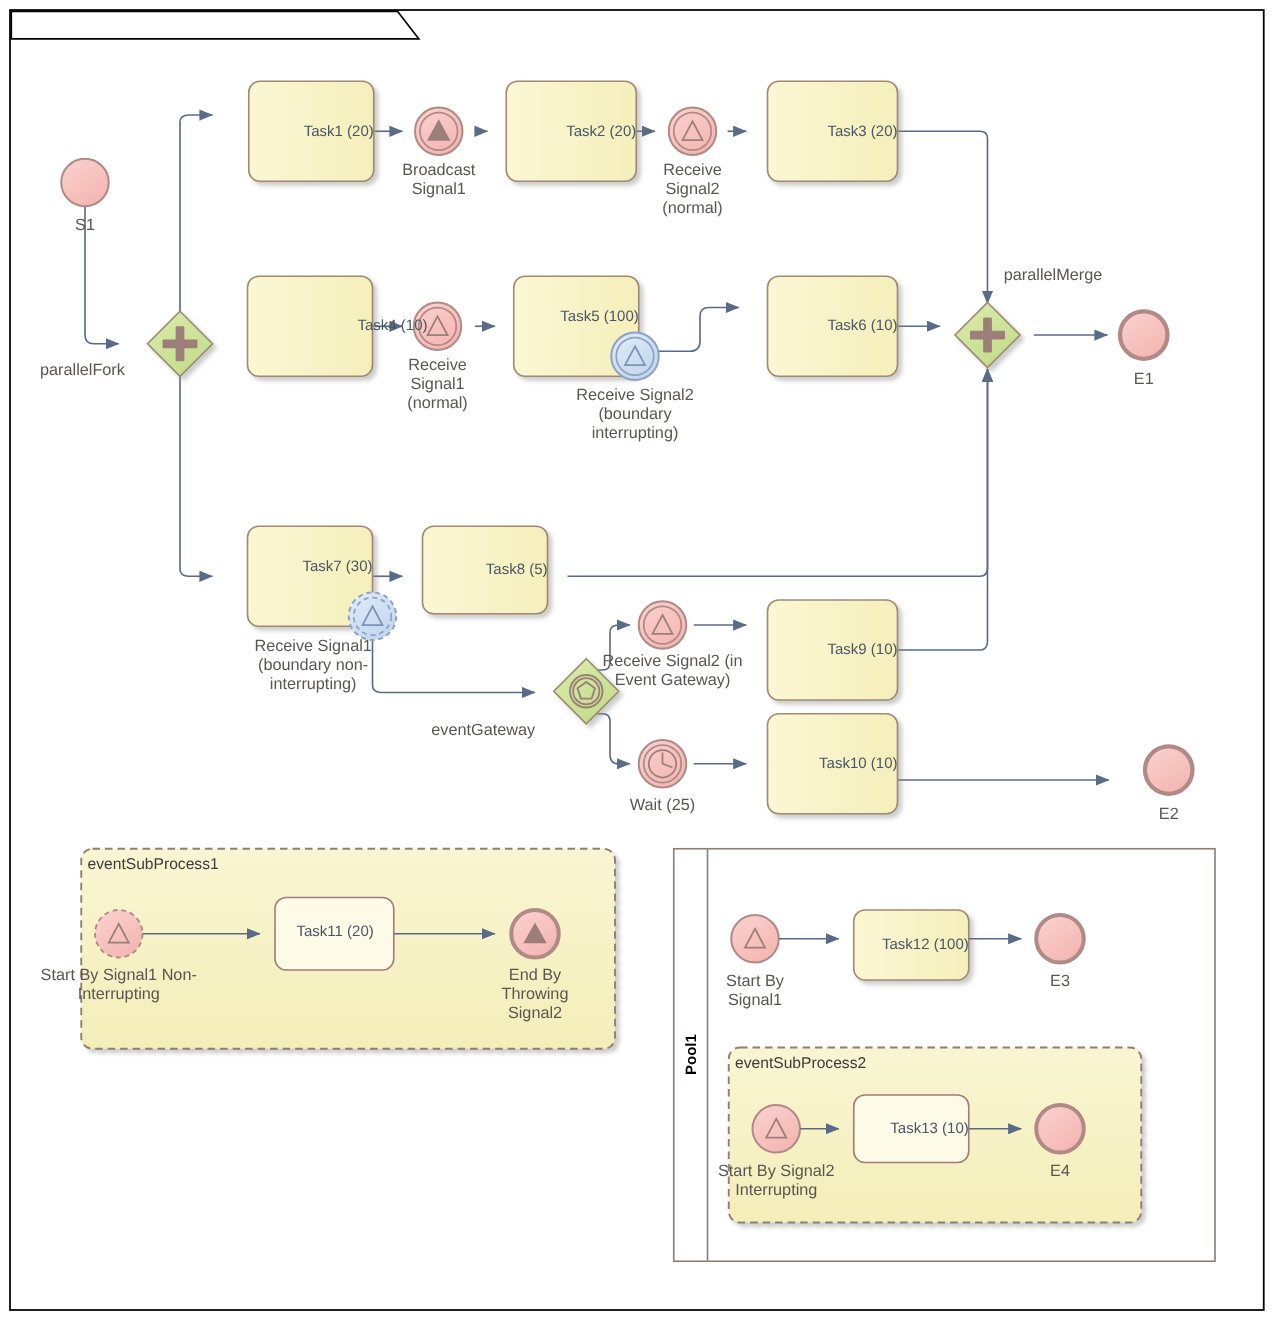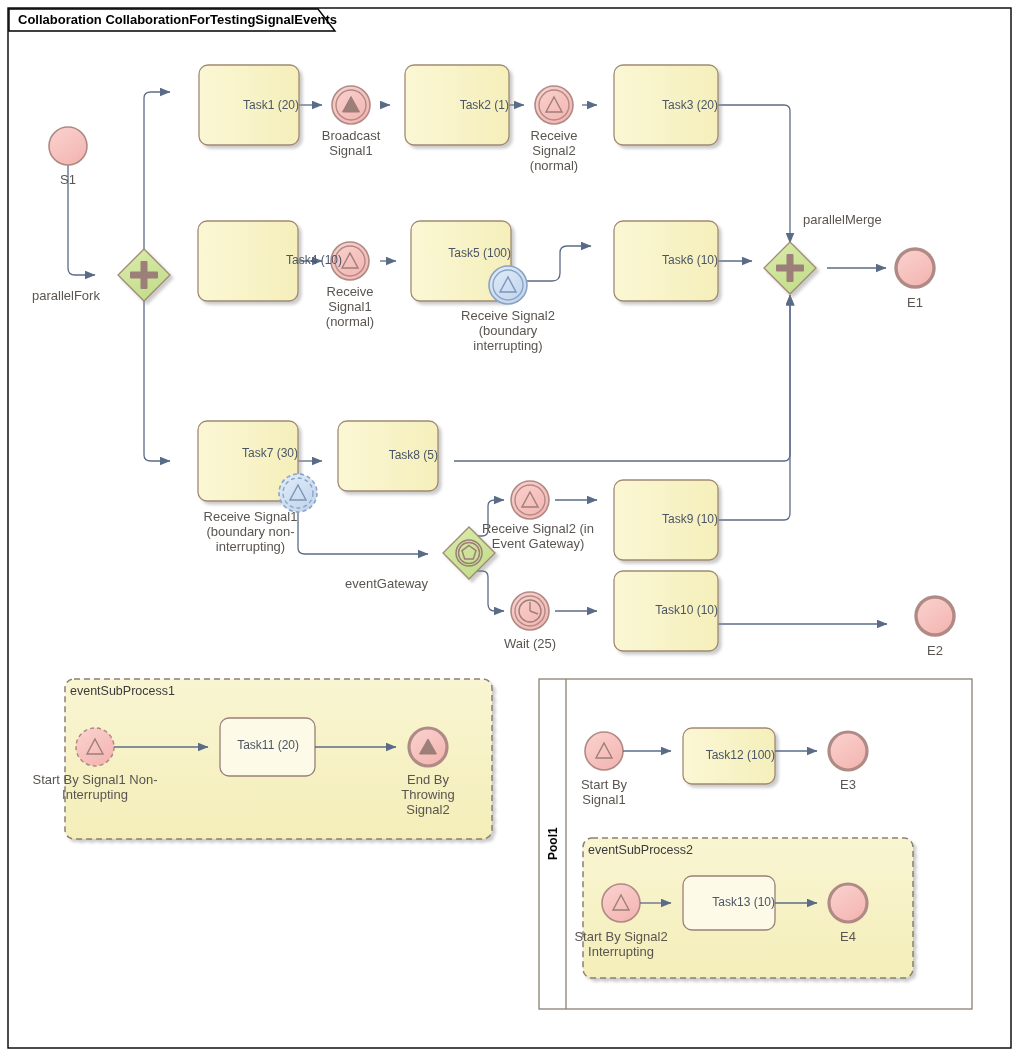--- a/index.html
+++ b/index.html
@@ -318,24 +318,23 @@
           <circle cx="848" cy="903" r="19" fill="url(#evgrad)" stroke="#b08a85" stroke-width="3.2"></circle>
         </g>
         <g fill="none" stroke="#5a6b87" stroke-width="1.3">
           <path d="M640,903 L671,903" marker-end="url(#arw)"></path>
           <path d="M775,903 L817,903" marker-end="url(#arw)"></path>
         </g>
       </g>
     </g>
   </svg>
 
-  <div class="frametitle" style="left:18px;top:12px;">Collaboration CollaborationForTestingSignalEvents</div>
 
   <div class="tasktext" style="left:199px;top:98px;width:100px;">Task1 (20)</div>
-  <div class="tasktext" style="left:405px;top:98px;width:104px;">Task2 (1)</div>
+  <div class="tasktext" style="left:405px;top:98px;width:104px;">Task2 (20)</div>
   <div class="tasktext" style="left:614px;top:98px;width:104px;">Task3 (20)</div>
   <div class="tasktext" style="left:198px;top:253px;width:100px;margin-left:44px;">Task4 (10)</div>
   <div class="tasktext" style="left:411px;top:246px;width:100px;">Task5 (100)</div>
   <div class="tasktext" style="left:614px;top:253px;width:104px;">Task6 (10)</div>
   <div class="tasktext" style="left:198px;top:446px;width:100px;">Task7 (30)</div>
   <div class="tasktext" style="left:338px;top:448px;width:100px;">Task8 (5)</div>
   <div class="tasktext" style="left:614px;top:512px;width:104px;">Task9 (10)</div>
   <div class="tasktext" style="left:614px;top:603px;width:104px;">Task10 (10)</div>
   <div class="tasktext" style="left:220px;top:738px;width:79px;">Task11 (20)</div>
   <div class="tasktext" style="left:683px;top:748px;width:92px;">Task12 (100)</div>

